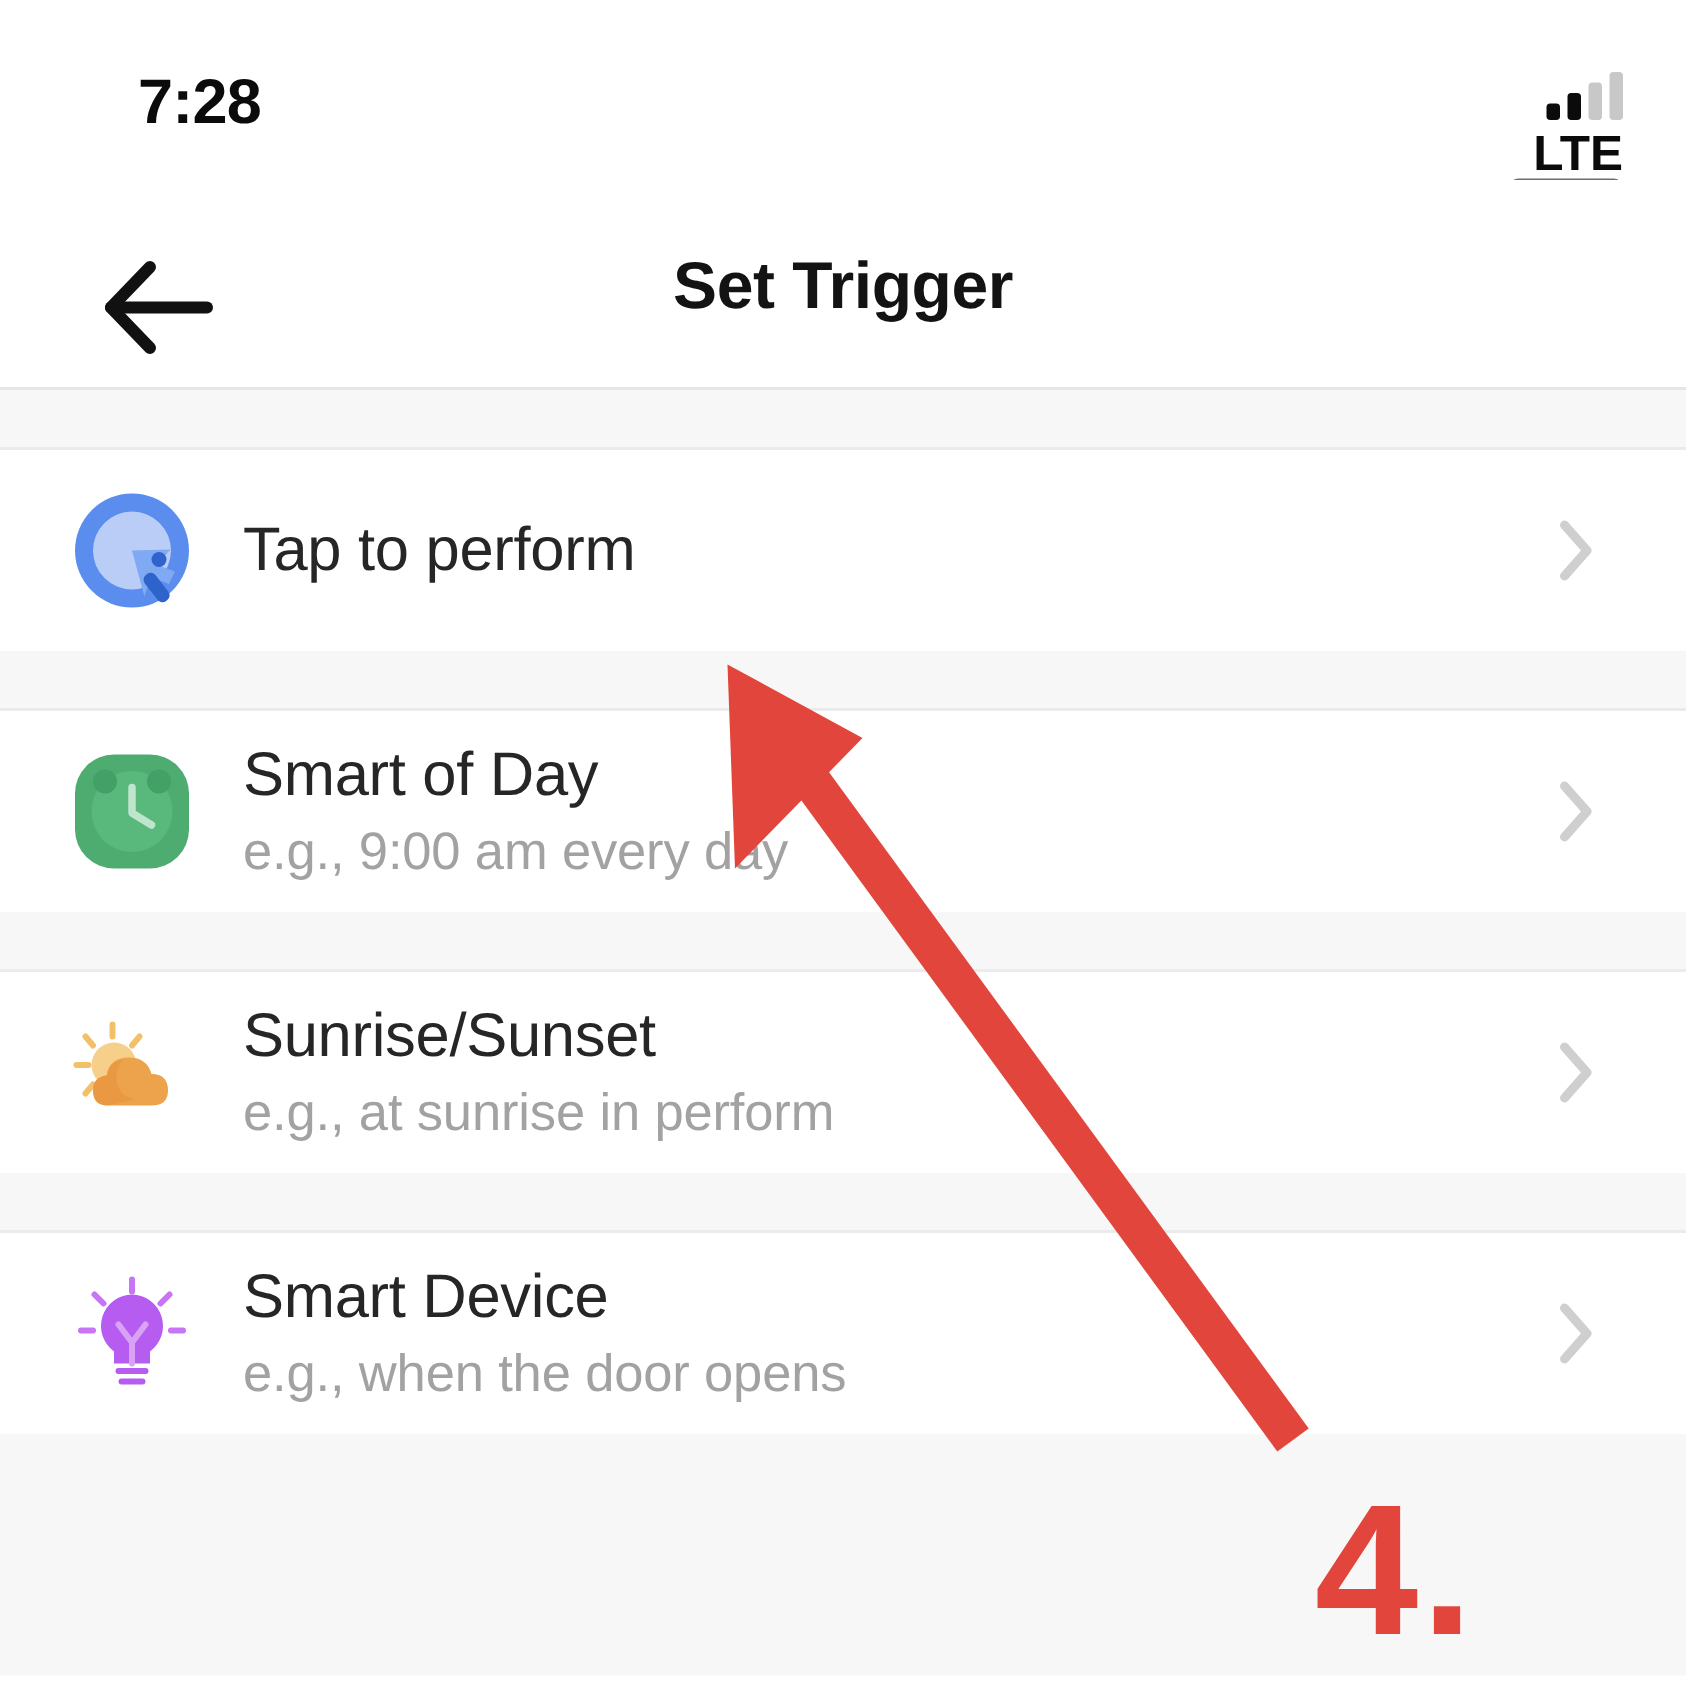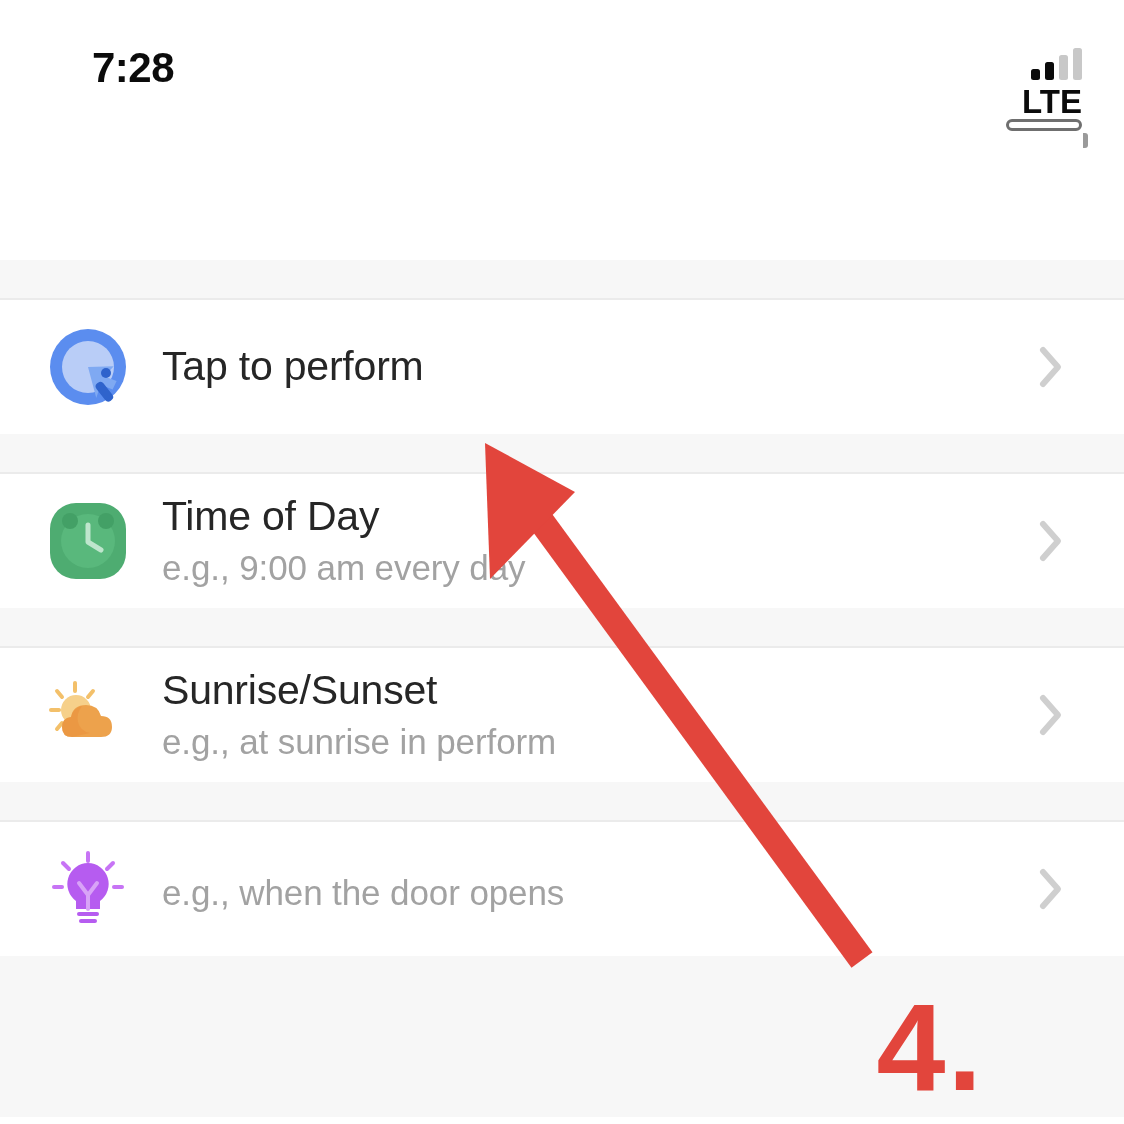--- a/index.html
+++ b/index.html
@@ -248,20 +248,29 @@
           <i class="b4"></i>
       </div>
       <div class="lte">LTE</div>
       <div class="battery">
         <div class="fill"></div>
         <div class="cap"></div>
       </div>
     </div>
   </div>
 
+  <div class="nav-bar">
+    <div class="back-btn">
+      <svg width="86" height="70" viewBox="0 0 86 70">
+        <path d="M12 35 L76 35" stroke="#111" stroke-width="8" stroke-linecap="round" fill="none"></path>
+        <path d="M38 8 L12 35 L38 62" stroke="#111" stroke-width="8" stroke-linecap="round" stroke-linejoin="round" fill="none"></path>
+      </svg>
+    </div>
+    <div class="nav-title">Set Trigger</div>
+  </div>
 
   <div class="list">
 
     <div class="spacer"></div>
 
     <div class="row">
       <div class="row-icon ic-tap">
         <div class="ring"></div>
         <div class="inner"></div>
         <svg width="80" height="80" viewBox="0 0 80 80">
@@ -284,21 +293,21 @@
       <div class="row-icon ic-clock">
         <div class="sq"></div>
         <div class="face"></div>
         <svg width="80" height="80" viewBox="0 0 80 80">
           <circle cx="22" cy="20" r="8" fill="#43a066"></circle>
           <circle cx="58" cy="20" r="8" fill="#43a066"></circle>
           <path d="M40 24 L40 41 L53 49" stroke="#bfe6cd" stroke-width="5" stroke-linecap="round" stroke-linejoin="round" fill="none"></path>
         </svg>
       </div>
       <div class="row-text">
-        <div class="row-title">Time of Day</div>
+        <div class="row-title">Smart of Day</div>
         <div class="row-sub">e.g., 9:00 am every day</div>
       </div>
       <svg class="chevron" viewBox="0 0 30 48">
         <path d="M7 7 L22 24 L7 41" stroke="#cfcfcf" stroke-width="6" stroke-linecap="round" stroke-linejoin="round" fill="none"></path>
       </svg>
     </div>
 
     <div class="spacer"></div>
 
     <div class="row">
@@ -338,20 +347,21 @@
             <line x1="74" y1="38" x2="66" y2="38"></line>
           </g>
           <path d="M40 14 a21 21 0 0 1 12 38 l0 8 l-24 0 l0 -8 a21 21 0 0 1 12 -38 Z" fill="#b65cf0"></path>
           <path d="M31 34 L40 46 L49 34" stroke="#d8a3f7" stroke-width="4" fill="none" stroke-linecap="round" stroke-linejoin="round"></path>
           <line x1="40" y1="46" x2="40" y2="60" stroke="#d8a3f7" stroke-width="4" stroke-linecap="round"></line>
           <rect x="29" y="63" width="22" height="4" rx="2" fill="#b65cf0"></rect>
           <rect x="31" y="70" width="18" height="4" rx="2" fill="#b65cf0"></rect>
         </svg>
       </div>
       <div class="row-text">
+        <div class="row-title">Smart Device</div>
         <div class="row-sub">e.g., when the door opens</div>
       </div>
       <svg class="chevron" viewBox="0 0 30 48">
         <path d="M7 7 L22 24 L7 41" stroke="#cfcfcf" stroke-width="6" stroke-linecap="round" stroke-linejoin="round" fill="none"></path>
       </svg>
     </div>
 
     <div class="spacer tail"></div>
   </div>
 

